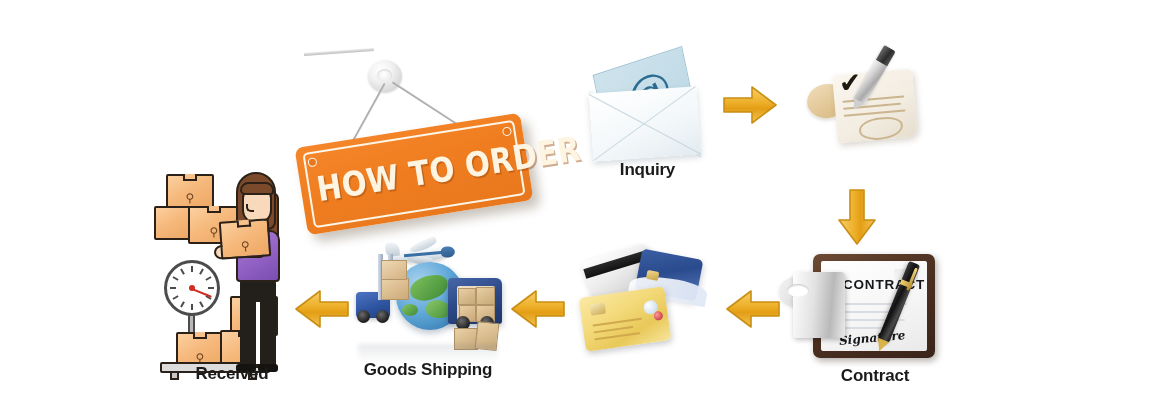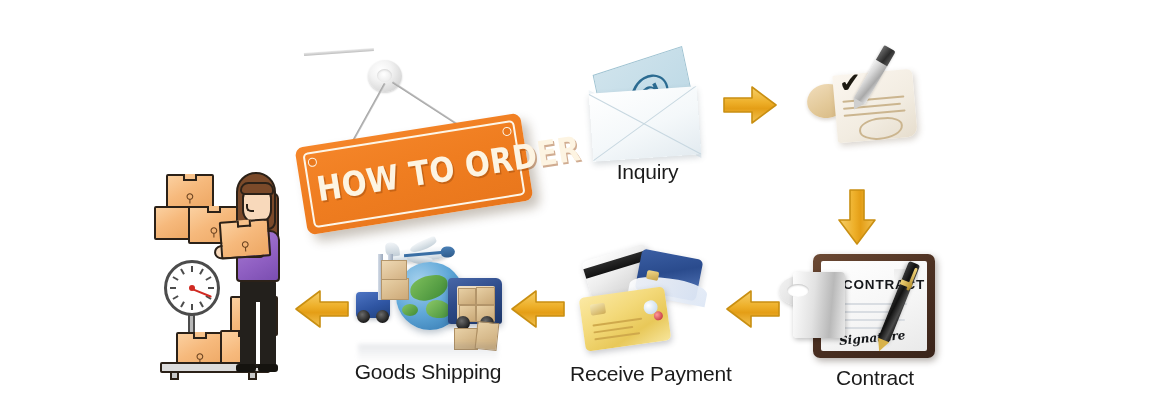--- a/index.html
+++ b/index.html
@@ -21,22 +21,22 @@
     position: absolute;
   }
   .art {
     position: relative;
   }
   .label {
     position: absolute;
     width: 100%;
     text-align: center;
     font-family: "Liberation Sans", sans-serif;
-    font-weight: 400;
-    font-size: 21px;
+    font-weight: 700;
+    font-size: 17px;
     color: #1b1b1b;
     letter-spacing: -0.2px;
     white-space: nowrap;
   }
   .arrow {
     position: absolute;
   }
 
   
   #sign-group { left: 292px; top: 36px; width: 250px; height: 200px; }
@@ -918,21 +918,20 @@
       <div class="card" id="card-gold">
         <div class="gchip"></div>
         <div class="ghol"></div>
         <div class="gdot"></div>
         <div class="gline g1"></div>
         <div class="gline g2"></div>
         <div class="gline g3"></div>
       </div>
     </div>
   </div>
-  <div class="label lbl-payment">Receive Payment</div>
 
   <div class="node" id="shipping-group">
     <div class="art">
       <div id="plane-body">
         <div id="plane-nose"></div>
         <div id="plane-wing"></div>
         <div id="plane-wing2"></div>
         <div id="plane-tail"></div>
         <div id="plane-stripe"></div>
       </div>
@@ -1026,20 +1025,21 @@
       <div id="p-neck"></div>
       <div id="p-shirt"></div>
       <div id="p-sleeve"></div>
       <div id="p-arm"></div>
       <div class="cbox" id="rbox-hand">
         <div class="flap"></div>
         <div class="frag">⚲</div>
       </div>
     </div>
   </div>
+  <div class="label lbl-received">Received</div>
 
   <div class="arrow" id="arrow-inq-reply">
     <svg width="56" height="42" viewBox="0 0 56 42">
       <defs>
         <linearGradient id="gR" x1="0" y1="0" x2="0" y2="1">
           <stop offset="0%" stop-color="#f6cf6a"></stop>
           <stop offset="42%" stop-color="#eeb02a"></stop>
           <stop offset="60%" stop-color="#e49e16"></stop>
           <stop offset="100%" stop-color="#f2c354"></stop>
         </linearGradient>

